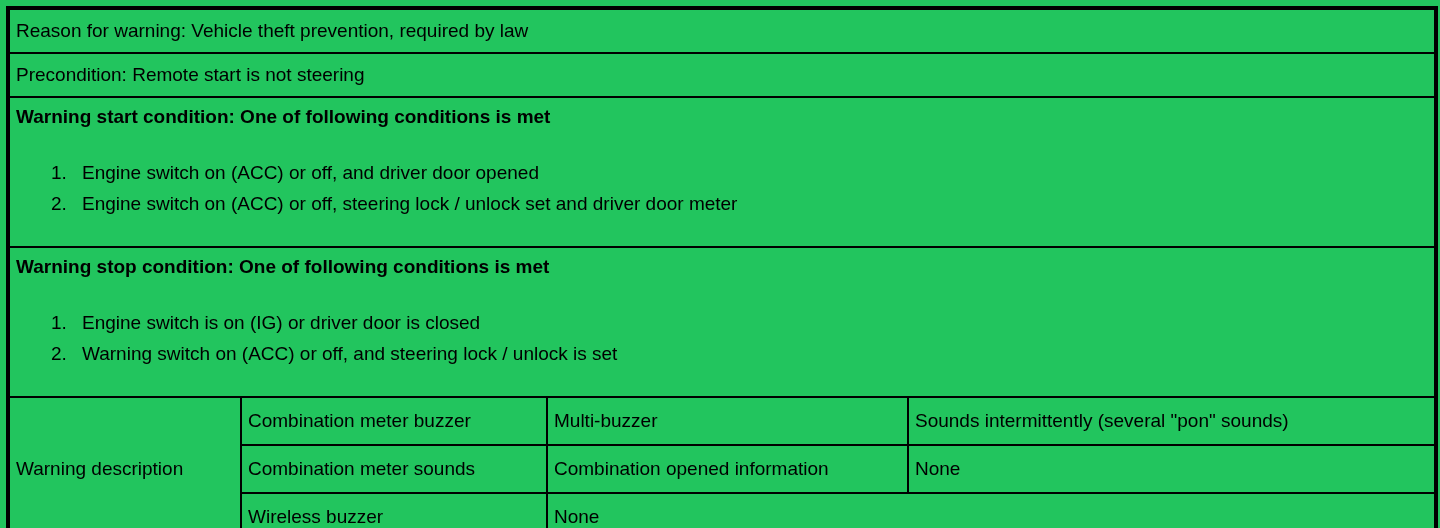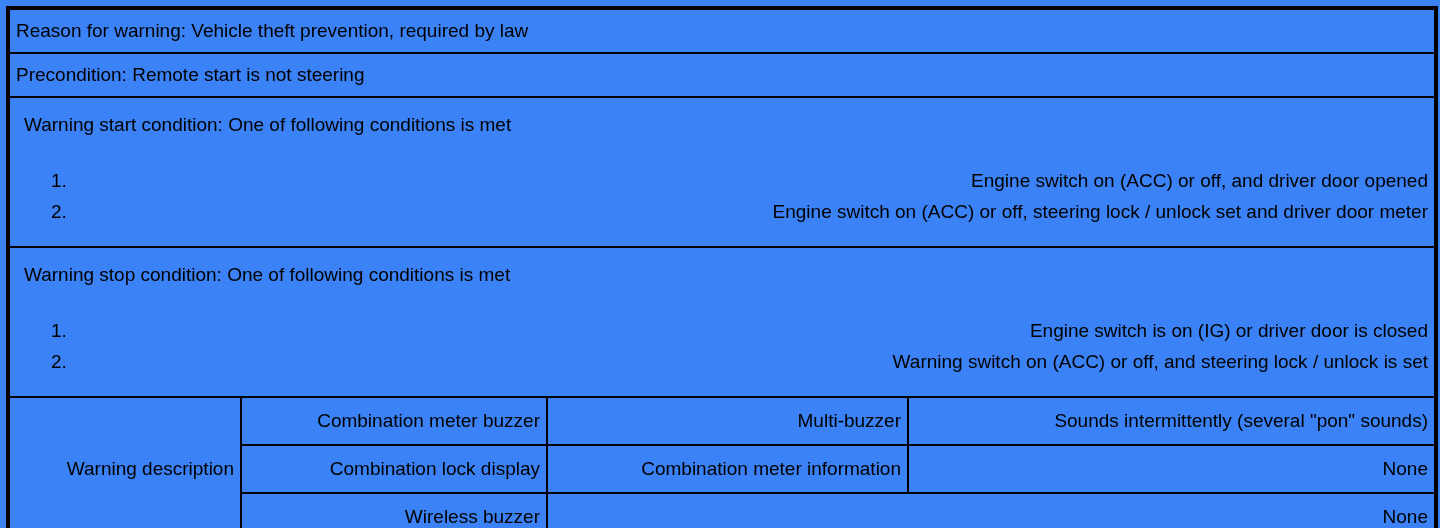--- a/index.html
+++ b/index.html
@@ -4,21 +4,21 @@
 <style>
   html, body {
     margin: 0;
     padding: 0;
     background: #ffffff;
   }
   .sheet {
     position: relative;
     width: 1440px;
     height: 528px;
-    background: #3b82f6;
+    background: #22c55e;
     font-family: "Liberation Sans", sans-serif;
     color: #000000;
   }
   table.spec {
     position: absolute;
     left: 6px;
     top: 6px;
     width: 1428px;
     height: 516px;
     border-collapse: collapse;
@@ -34,31 +34,30 @@
     vertical-align: middle;
     overflow: hidden;
     white-space: nowrap;
   }
   tr.row-single td { height: 38px; }
   tr.row-list td {
     height: 130px;
     vertical-align: top;
     padding: 8px 6px 10px 6px;
   }
-  tr.row-desc td { height: 42px; text-align: right; }
-  .cond-header { margin: 8px; }
+  tr.row-desc td { height: 42px; }
+  .cond-header { margin: 0; font-weight: bold; }
   ol.cond-list {
     margin: 28px 0 0 0;
     padding-left: 56px;
     list-style: decimal;
   }
   ol.cond-list li {
     padding-left: 10px;
     line-height: 31px;
-    text-align: right;
   }
 </style>
 </head>
 <body>
 
 <div class="sheet">
   <table class="spec">
     <colgroup>
       <col style="width:233px">
       <col style="width:306px">
@@ -90,22 +89,22 @@
           </ol>
         </td>
       </tr>
       <tr class="row-desc">
         <td rowspan="3">Warning description</td>
         <td>Combination meter buzzer</td>
         <td>Multi-buzzer</td>
         <td>Sounds intermittently (several "pon" sounds)</td>
       </tr>
       <tr class="row-desc">
-        <td>Combination lock display</td>
-        <td>Combination meter information</td>
+        <td>Combination meter sounds</td>
+        <td>Combination opened information</td>
         <td>None</td>
       </tr>
       <tr class="row-desc">
         <td>Wireless buzzer</td>
         <td colspan="2">None</td>
       </tr>
 
     </tbody>
   </table>
 </div>

